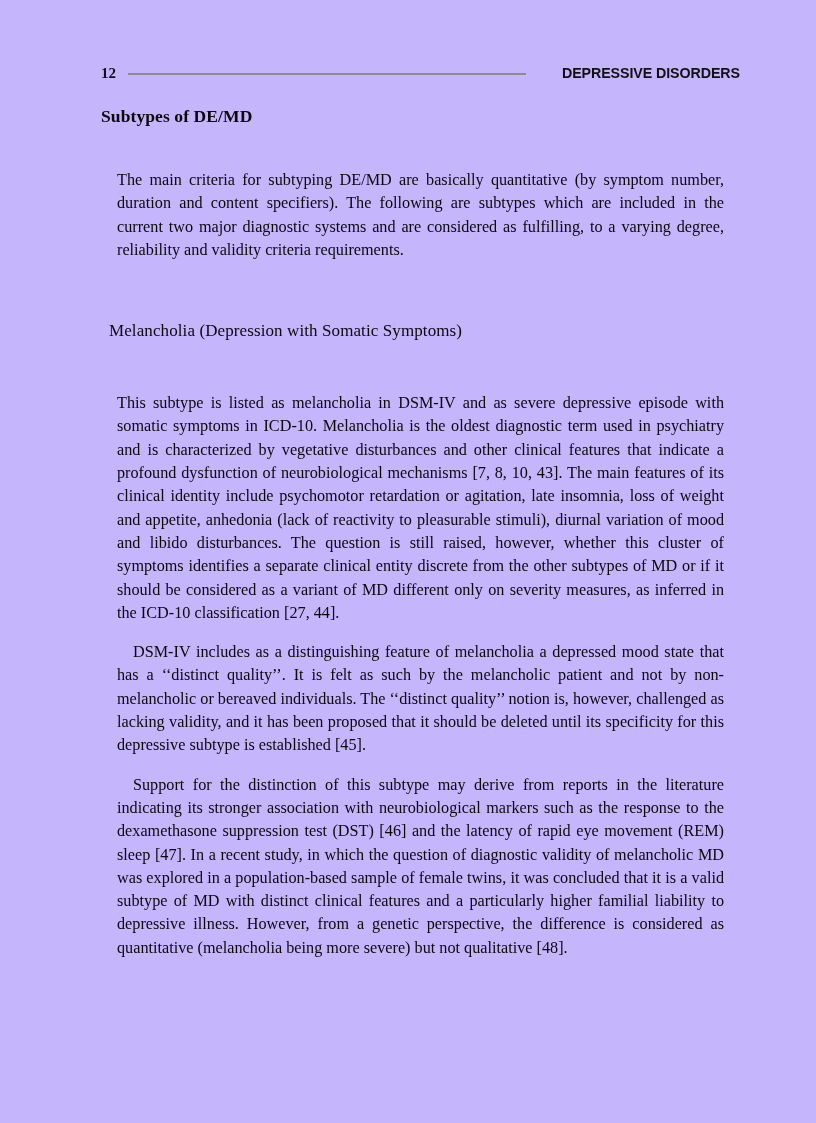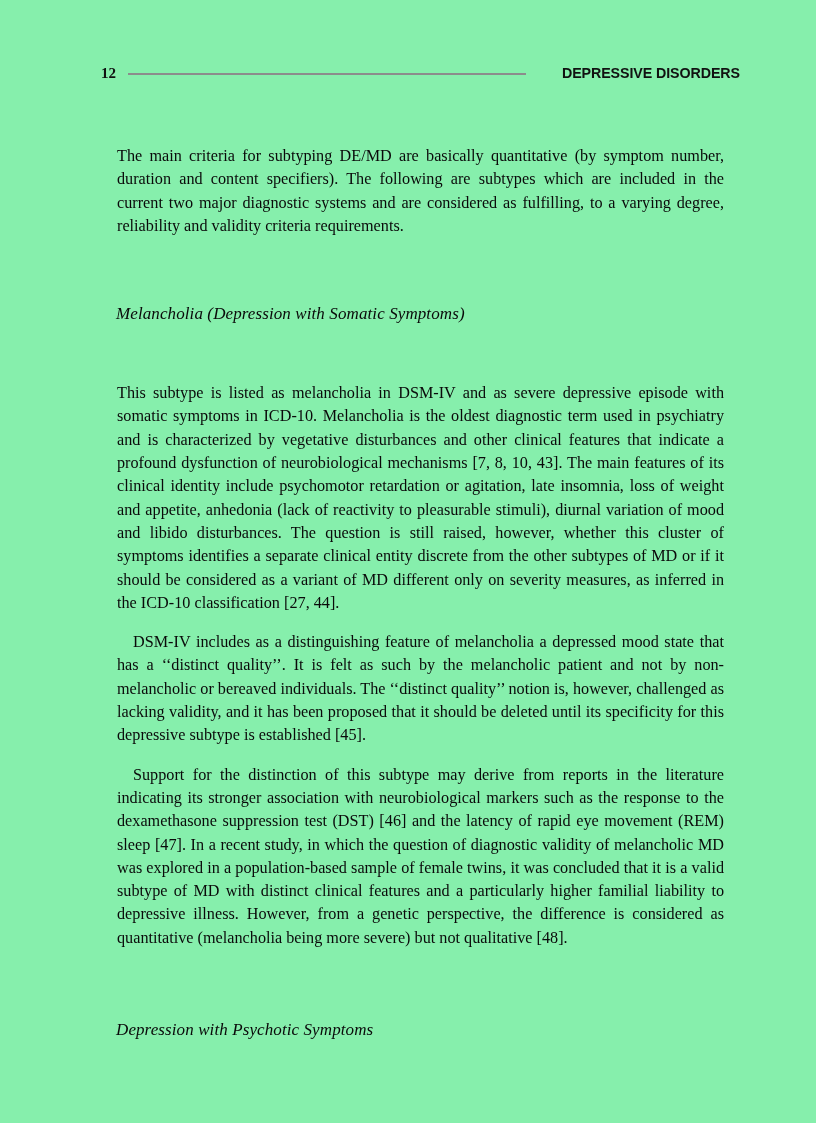--- a/index.html
+++ b/index.html
@@ -4,21 +4,21 @@
 <style>
   html, body {
     margin: 0;
     padding: 0;
     background: #ffffff;
   }
   .page {
     position: relative;
     width: 816px;
     height: 1123px;
-    background: #86efac;
+    background: #c4b5fd;
     overflow: hidden;
     font-family: "Liberation Serif", "DejaVu Serif", serif;
     color: #0a0a0a;
   }
 
   
   .running-head {
     position: absolute;
     left: 101px;
     top: 62px;
@@ -69,24 +69,23 @@
 
   h2.section-heading {
     margin: 0;
     font-size: 17.5px;
     font-weight: bold;
     line-height: 24px;
     letter-spacing: 0.1px;
   }
 
   h3.sub-heading {
-    margin: 15px;
+    margin: 8px;
     font-size: 17px;
     font-weight: normal;
-    font-style: italic;
     line-height: 24px;
     letter-spacing: 0.1px;
   }
 
   p.body {
     margin: 16px;
     font-size: 16.2px;
     line-height: 23.3px;
     text-align: justify;
     text-justify: inter-word;
@@ -109,38 +108,38 @@
 <div class="page">
 
   <div class="running-head">
     <span class="folio">12</span>
     <span class="head-rule"></span>
     <span class="head-title">DEPRESSIVE DISORDERS</span>
   </div>
 
   <div class="column">
 
+    <h2 class="section-heading">Subtypes of DE/MD</h2>
 
     <div class="gap-after-heading"></div>
 
     <p class="body">The main criteria for subtyping DE/MD are basically quantitative (by symptom number, duration and content specifiers). The following are subtypes which are included in the current two major diagnostic systems and are considered as fulfilling, to a varying degree, reliability and validity criteria requirements.</p>
 
     <div class="gap-before-sub"></div>
 
     <h3 class="sub-heading">Melancholia (Depression with Somatic Symptoms)</h3>
 
     <div class="gap-after-sub"></div>
 
     <p class="body">This subtype is listed as melancholia in DSM-IV and as severe depressive episode with somatic symptoms in ICD-10. Melancholia is the oldest diagnostic term used in psychiatry and is characterized by vegetative disturbances and other clinical features that indicate a profound dysfunction of neurobiological mechanisms [7, 8, 10, 43]. The main features of its clinical identity include psychomotor retardation or agitation, late insomnia, loss of weight and appetite, anhedonia (lack of reactivity to pleasurable stimuli), diurnal variation of mood and libido disturbances. The question is still raised, however, whether this cluster of symptoms identifies a separate clinical entity discrete from the other subtypes of MD or if it should be considered as a variant of MD different only on severity measures, as inferred in the ICD-10 classification [27, 44].</p>
 
     <p class="body indent">DSM-IV includes as a distinguishing feature of melancholia a depressed mood state that has a ‘‘distinct quality’’. It is felt as such by the melancholic patient and not by non-melancholic or bereaved individuals. The ‘‘distinct quality’’ notion is, however, challenged as lacking validity, and it has been proposed that it should be deleted until its specificity for this depressive subtype is established [45].</p>
 
     <p class="body indent">Support for the distinction of this subtype may derive from reports in the literature indicating its stronger association with neurobiological markers such as the response to the dexamethasone suppression test (DST) [46] and the latency of rapid eye movement (REM) sleep [47]. In a recent study, in which the question of diagnostic validity of melancholic MD was explored in a population-based sample of female twins, it was concluded that it is a valid subtype of MD with distinct clinical features and a particularly higher familial liability to depressive illness. However, from a genetic perspective, the difference is considered as quantitative (melancholia being more severe) but not qualitative [48].</p>
 
     <div class="gap-before-sub2"></div>
 
-    <h3 class="sub-heading">Depression with Psychotic Symptoms</h3>
 
     <div class="gap-after-sub"></div>
 
 
   </div>
 </div>
 
 </body></html>

